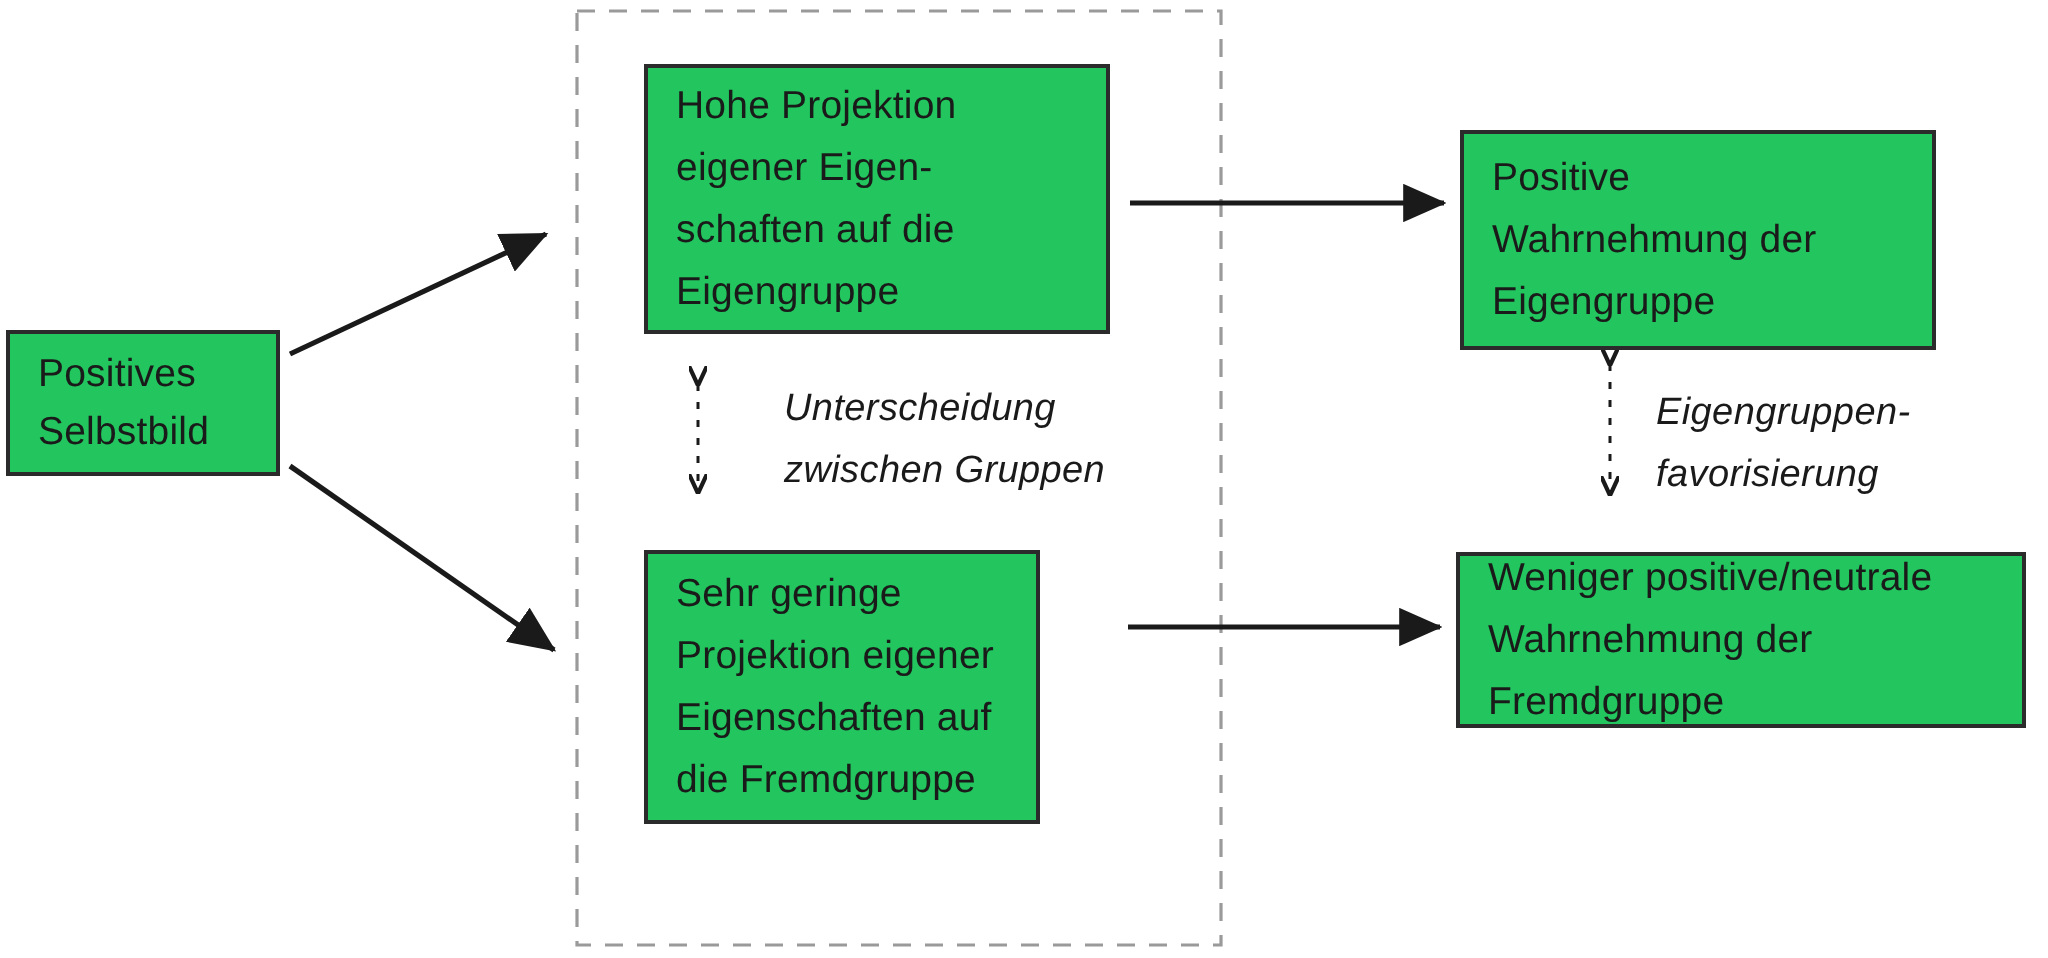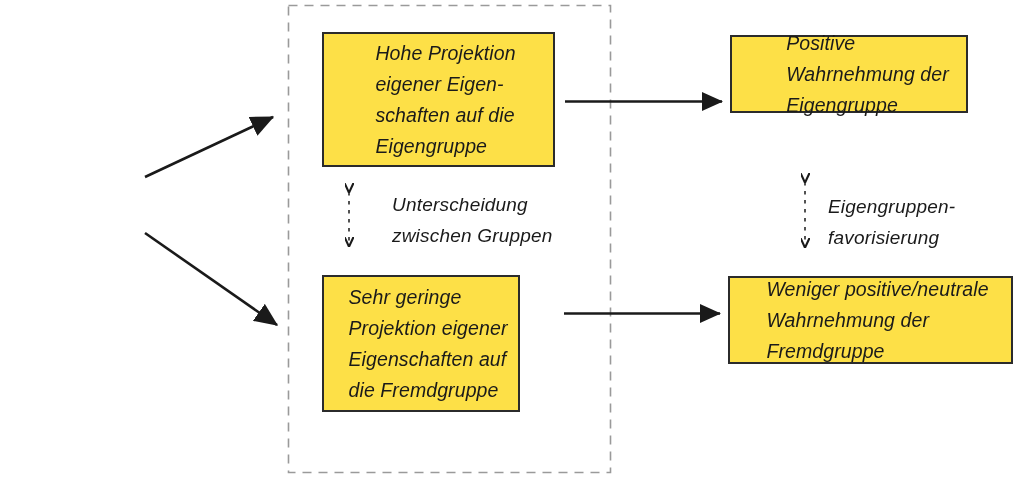--- a/index.html
+++ b/index.html
@@ -20,25 +20,24 @@
     left: 0;
     top: 0;
     width: 1024px;
     height: 479px;
     pointer-events: none;
   }
   .node-box {
     position: absolute;
     box-sizing: border-box;
     border: 2px solid #2b2b2b;
-    background: #fde047;
+    background: #22c55e;
     display: flex;
     align-items: center;
-    justify-content: center;
-    font-style: italic;
+    justify-content: flex-start;
   }
   .node-text {
     font-size: 19.5px;
     line-height: 31px;
     color: #1a1a1a;
     white-space: pre-line;
     padding-left: 14px;
     letter-spacing: 0.1px;
   }
   .edge-label {
@@ -50,21 +49,21 @@
     white-space: pre-line;
     letter-spacing: 0.2px;
   }
 
   
   #box-self-image      { left: 3px;   top: 165px; width: 137px; height: 73px; }
   #box-self-image .node-text { line-height: 29px; }
 
   #box-high-projection { left: 322px; top: 32px;  width: 233px; height: 135px; }
   #box-low-projection  { left: 322px; top: 275px; width: 198px; height: 137px; }
-  #box-positive-perception { left: 730px; top: 35px;  width: 238px; height: 78px; padding-left: 23px; }
+  #box-positive-perception { left: 730px; top: 65px;  width: 238px; height: 110px; }
   #box-less-positive-perception { left: 728px; top: 276px; width: 285px; height: 88px; }
 
   #label-differentiation { left: 392px; top: 189px; }
   #label-ingroup-favoritism { left: 828px; top: 191px; }
 </style>
 </head>
 <body>
 
 <div id="canvas">
 
@@ -86,20 +85,24 @@
 
     <line x1="565" y1="101.5" x2="722" y2="101.5" stroke="#1a1a1a" stroke-width="2.4" marker-end="url(#arrowhead)"></line>
 
     <line x1="564" y1="313.5" x2="720" y2="313.5" stroke="#1a1a1a" stroke-width="2.4" marker-end="url(#arrowhead)"></line>
 
     <line x1="349" y1="192" x2="349" y2="246" stroke="#1a1a1a" stroke-width="1.5" stroke-dasharray="3.5 5.5" marker-start="url(#arrowhead-thin)" marker-end="url(#arrowhead-thin)"></line>
 
     <line x1="805" y1="182" x2="805" y2="247" stroke="#1a1a1a" stroke-width="1.5" stroke-dasharray="3.5 5.5" marker-start="url(#arrowhead-thin)" marker-end="url(#arrowhead-thin)"></line>
   </svg>
 
+  <div class="node-box" id="box-self-image">
+    <span class="node-text">Positives
+Selbstbild</span>
+  </div>
 
   <div class="node-box" id="box-high-projection">
     <span class="node-text">Hohe Projektion
 eigener Eigen-
 schaften auf die
 Eigengruppe</span>
   </div>
 
   <div class="node-box" id="box-low-projection">
     <span class="node-text">Sehr geringe

